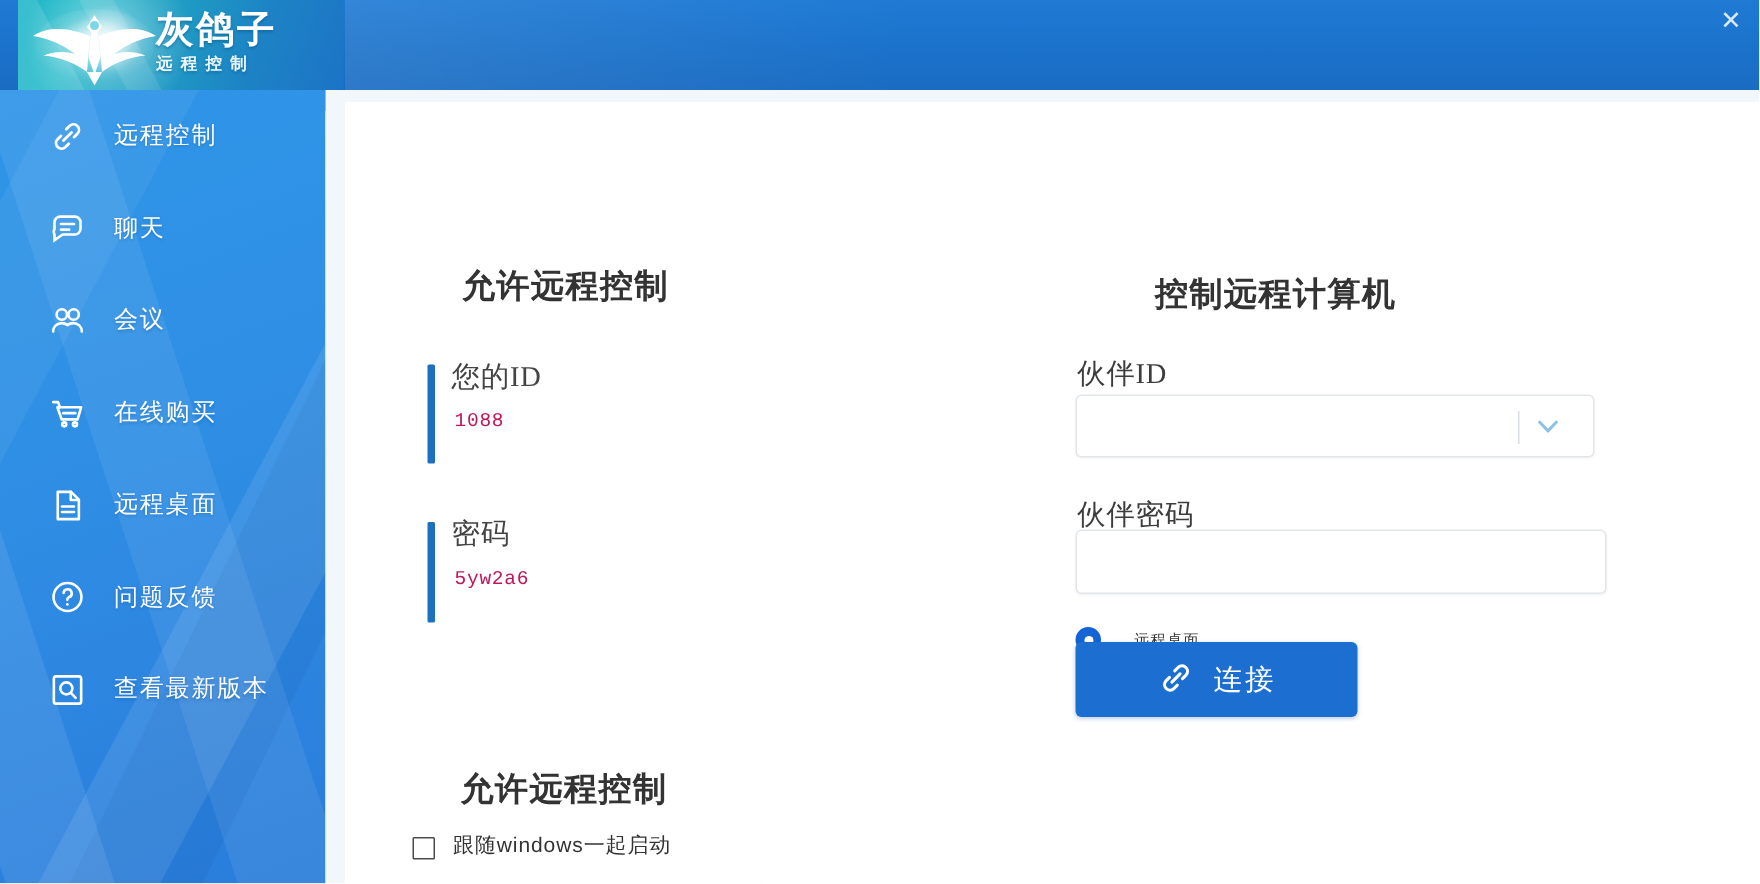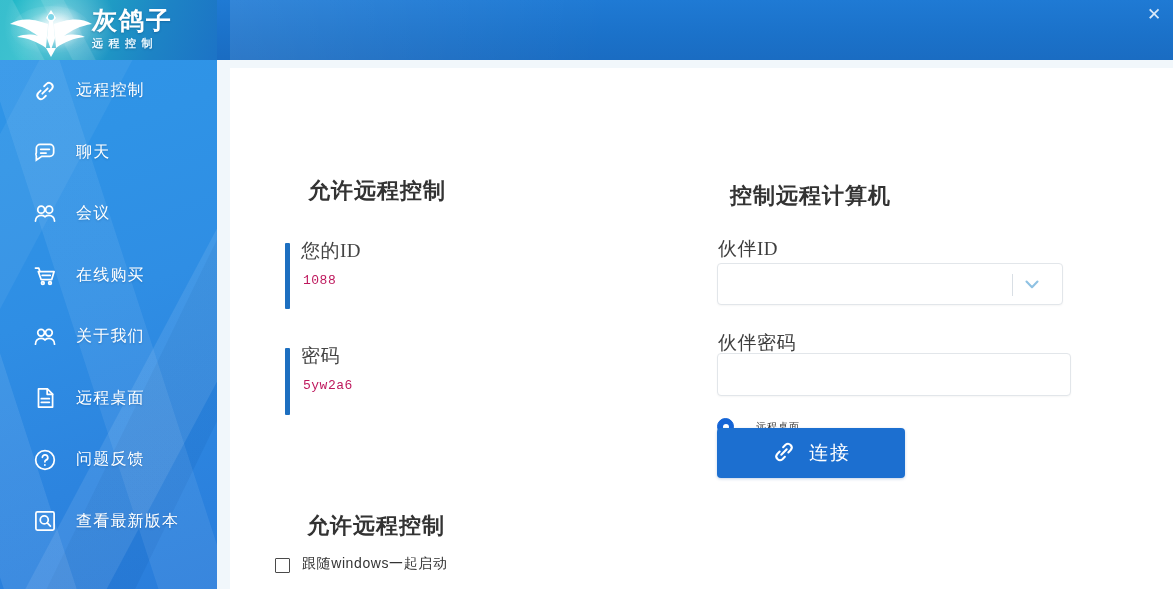--- a/index.html
+++ b/index.html
@@ -22,21 +22,21 @@
   }
   .close-btn{
     position:absolute;right:6px;top:2px;width:26px;height:24px;
     display:flex;align-items:center;justify-content:center;
     color:#dbe9f8;font-size:17px;line-height:1;cursor:pointer;
     font-family:"DejaVu Sans",sans-serif;
   }
 
   
   .logo-block{
-    position:absolute;left:0;top:0;width:217px;height:74px;
+    position:absolute;left:12px;top:0;width:217px;height:74px;
     background:
       radial-gradient(circle at 60px 26px, rgba(255,255,255,.85) 0%, rgba(255,255,255,.25) 14%, rgba(255,255,255,0) 34%),
       linear-gradient(110deg,#1ab5c6 0%,#22b9c9 18%,#1f9fc4 42%,#1d83c5 70%,#1c72c6 100%);
     overflow:hidden;
   }
   .logo-block .diag{
     position:absolute;inset:0;
     background:
       linear-gradient(62deg,rgba(255,255,255,.13) 0 20%,rgba(255,255,255,0) 20.5% 31%,rgba(255,255,255,.10) 31.5% 40%,rgba(255,255,255,0) 40.5% 100%);
   }
@@ -87,21 +87,21 @@
   }
   .content{
     position:absolute;left:13px;top:8px;width:943px;height:539px;background:#ffffff;
   }
 
   .sec-title{
     position:absolute;color:#333333;font-size:22px;font-weight:bold;letter-spacing:1px;
     white-space:nowrap;
   }
   #title-allow{left:78px;top:108px;}
-  #title-control{left:500px;top:113px;}
+  #title-control{left:540px;top:113px;}
   #title-unattended{left:77px;top:443px;}
 
   .field-group{position:absolute;}
   .accent-bar{position:absolute;left:0;top:0;width:5px;border-radius:1px;background:#1d6fc0;}
   .field-label{
     position:absolute;left:16px;top:-5px;font-size:19px;color:#444;letter-spacing:.5px;
     font-family:"Liberation Serif","DejaVu Serif",serif;white-space:nowrap;
   }
   .field-value{
     position:absolute;left:18px;top:30px;font-size:13px;color:#be185d;
@@ -235,31 +235,20 @@
             <path d="M3.2 5.6 h3 l1.1 3.2"></path>
             <path d="M5.8 8.8 h14.6 l-2.2 7.4 H8.4 Z"></path>
             <path d="M9.4 12.4 h7.4"></path>
             <circle cx="10" cy="19.3" r="1.25"></circle>
             <circle cx="16.6" cy="19.3" r="1.25"></circle>
           </svg>
         </span>
         <span class="nav-label">在线购买</span>
       </div>
 
-      <div class="nav-item">
-        <span class="nav-icon">
-          <svg viewBox="0 0 24 24" width="26" height="26" fill="none" stroke="currentColor" stroke-width="1.6" stroke-linecap="round">
-            <circle cx="8.4" cy="8" r="3.1"></circle>
-            <circle cx="15.6" cy="8" r="3.1"></circle>
-            <path d="M3.2 18.6 c0 -3.2 2.3 -5.3 5.2 -5.3 c1.4 0 2.6 .5 3.5 1.2"></path>
-            <path d="M20.8 18.6 c0 -3.2 -2.3 -5.3 -5.2 -5.3 c-1.4 0 -2.6 .5 -3.5 1.2"></path>
-          </svg>
-        </span>
-        <span class="nav-label">关于我们</span>
-      </div>
 
       <div class="nav-item">
         <span class="nav-icon">
           <svg viewBox="0 0 24 24" width="26" height="26" fill="none" stroke="currentColor" stroke-width="1.6" stroke-linecap="round" stroke-linejoin="round">
             <path d="M6 3.6 h8.2 L19 8.4 V20.4 H6 Z"></path>
             <path d="M14 3.6 v5 h5"></path>
             <path d="M8.6 12.6 h7.4"></path>
               <path d="M8.6 16 h7.4"></path>
           </svg>
         </span>

